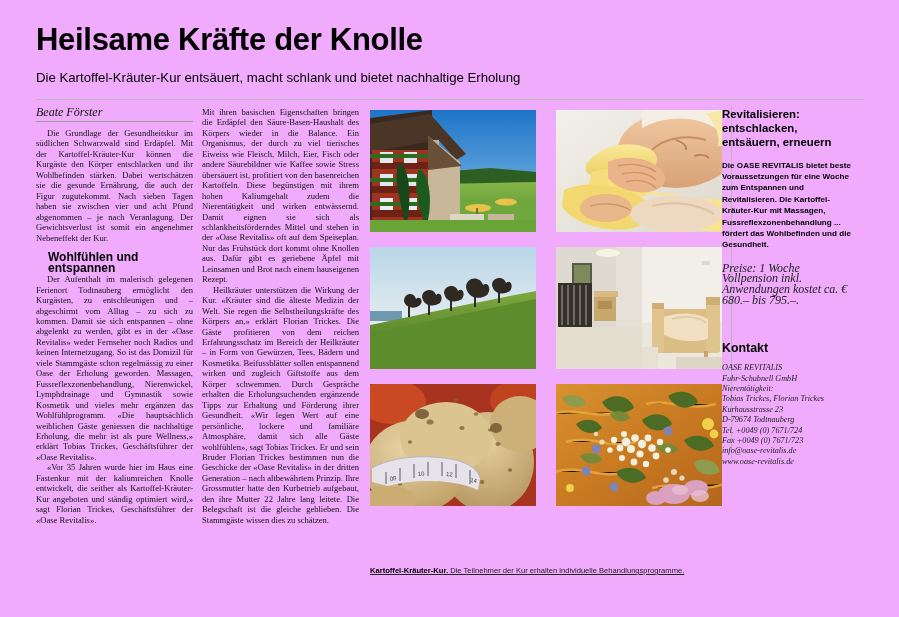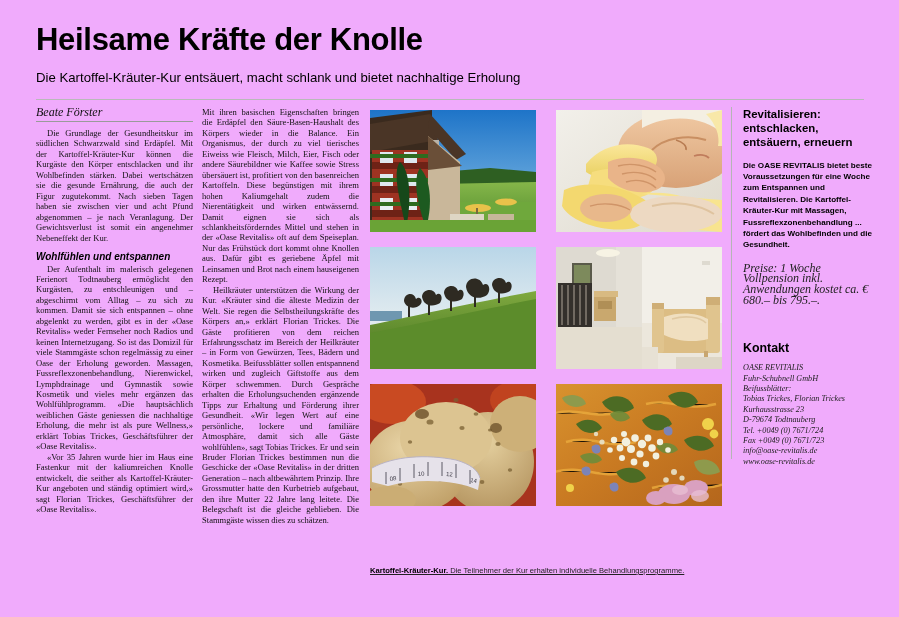--- a/index.html
+++ b/index.html
@@ -71,26 +71,25 @@
   .col p {
     margin: 0;
     text-indent: 11px;
     -webkit-hyphens: auto;
     hyphens: auto;
   }
   .col p.noindent { text-indent: 0; }
   .col h3 {
     font-family: "Liberation Sans", sans-serif;
     font-weight: bold;
-    font-size: 10px;
+    font-size: 12px;
     line-height: 10.6px;
-    margin: 9px 0 1px 0;
+    margin: 9px 0 1px 12px;
     text-align: left;
     color: #000;
-    font-style: italic;
   }
   #col1 { left: 36px; width: 157px; }
   #col2 { left: 202px; width: 157px; }
 
   .byline {
     font-family: "Liberation Serif", serif;
     font-style: italic;
     font-size: 12px;
     line-height: 11px;
     margin: 0 0 3px 0;
@@ -133,21 +132,21 @@
     font-size: 7.6px;
     line-height: 10.2px;
     color: #222;
     text-decoration: underline;
   }
   .caption b { color: #000; }
 
   
   .sidebar {
     position: absolute;
-    left: 731px;
+    left: 710px;
     top: 107px;
     width: 134px;
     padding-left: 12px;
   }
   .sidebar-rule {
     position: absolute;
     left: 731px;
     top: 107px;
     width: 1px;
     height: 352px;
@@ -525,21 +524,21 @@
 
   <div class="sidebar-rule"></div>
   <div class="sidebar">
     <div class="side-title">Revitalisieren: entschlacken, entsäuern, erneuern</div>
     <div class="side-lead">Die OASE REVITALIS bietet beste Voraussetzungen für eine Woche zum Entspannen und Revitalisieren. Die Kartoffel-Kräuter-Kur mit Massagen, Fussreflexzonenbehandlung ... fördert das Wohlbefinden und die Gesundheit.</div>
     <div class="side-price">Preise: 1 Woche Vollpension inkl. Anwendungen kostet ca. € 680.– bis 795.–.</div>
     <div class="side-kontakt">Kontakt</div>
     <div class="side-contact">
       <div>OASE REVITALIS</div>
       <div>Fuhr-Schubnell GmbH</div>
-      <div>Beifussblätter:</div>
+      <div>Nierentätigkeit:</div>
       <div>Tobias Trickes, Florian Trickes</div>
       <div>Kurhausstrasse 23</div>
       <div>D-79674 Todtnauberg</div>
       <div>Tel. +0049 (0) 7671/724</div>
       <div>Fax +0049 (0) 7671/723</div>
       <div>info@oase-revitalis.de</div>
       <div>www.oase-revitalis.de</div>
     </div>
   </div>
 

